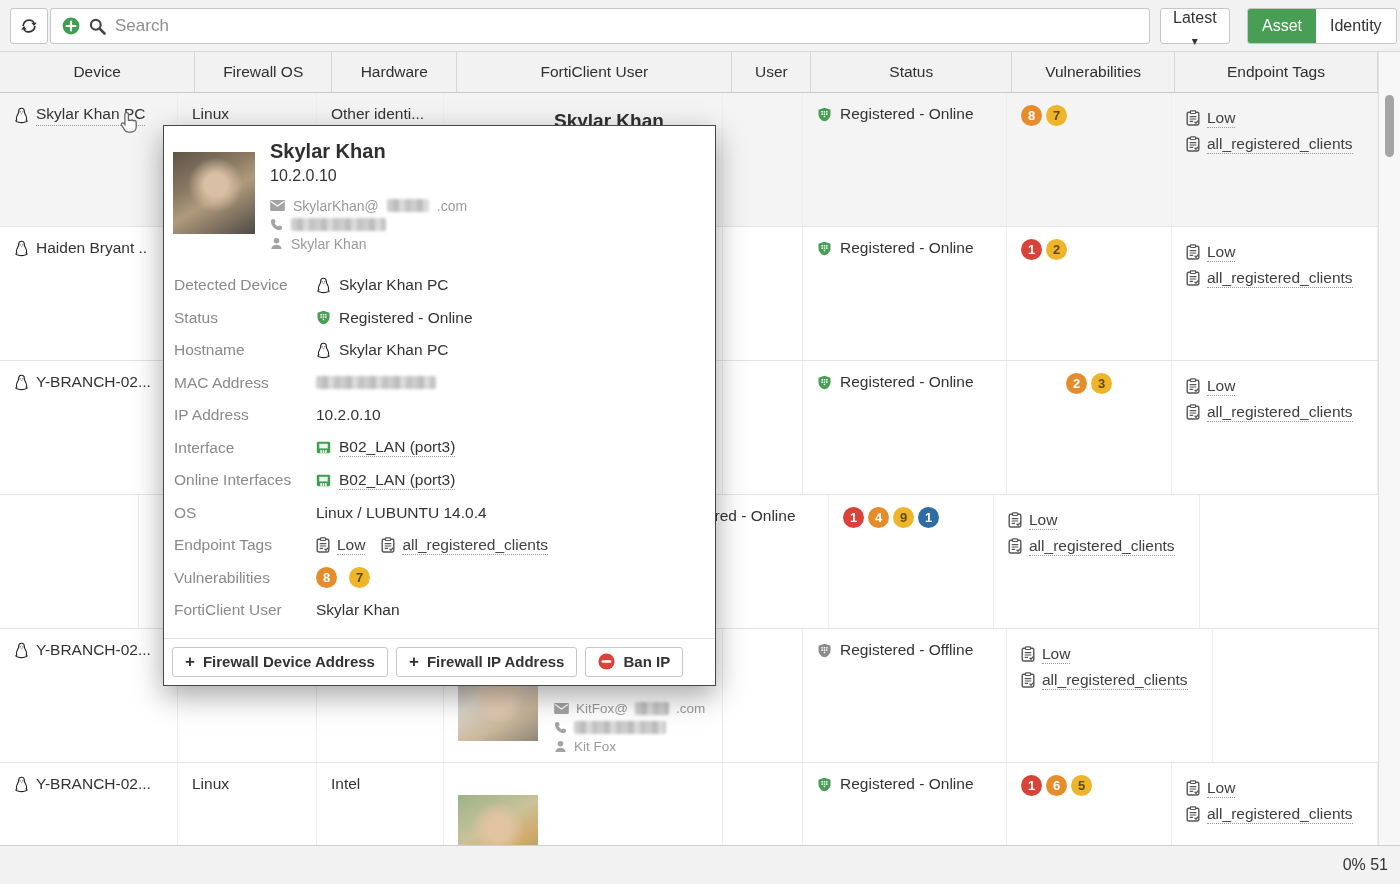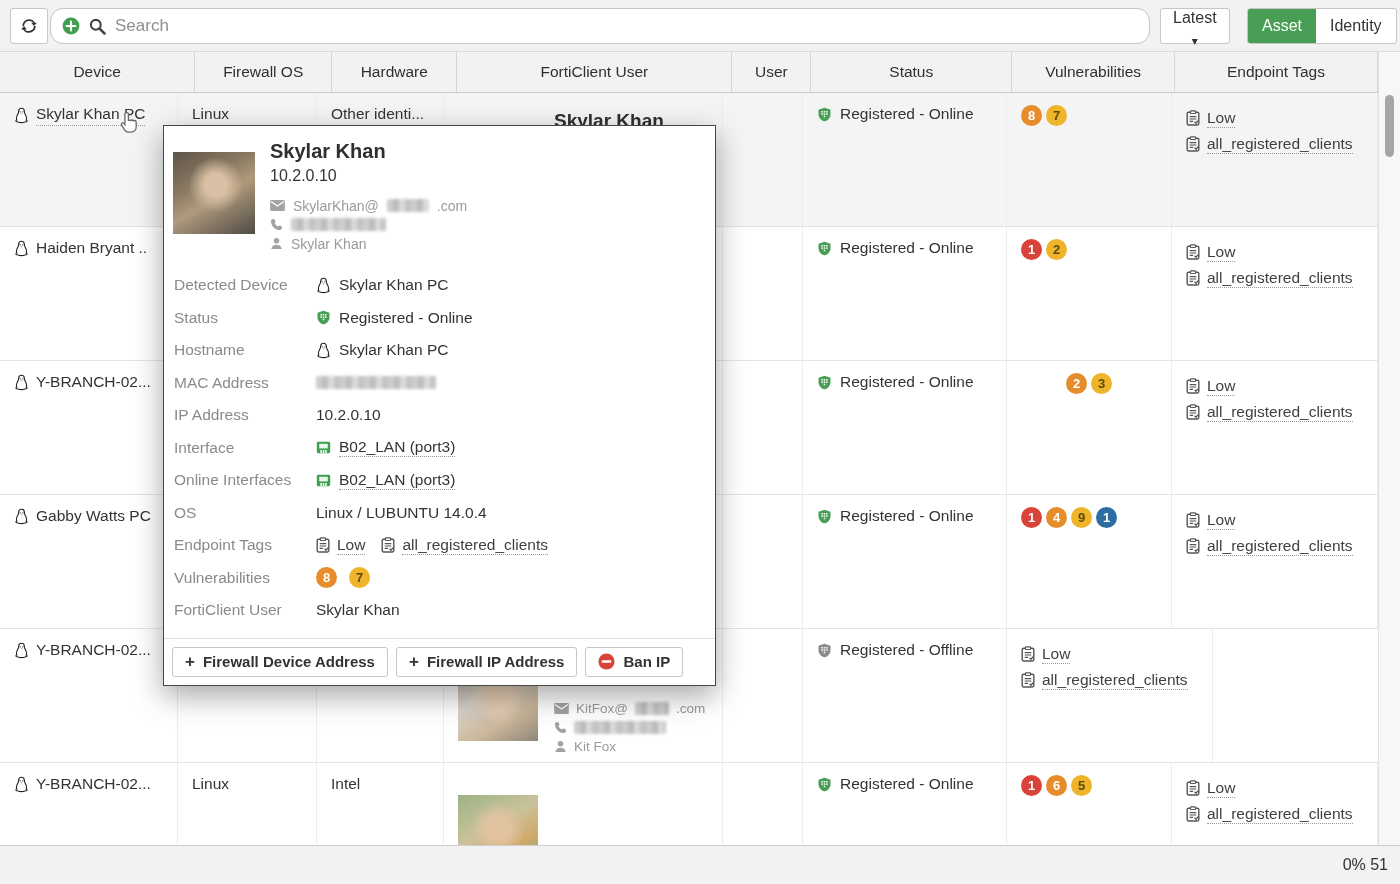--- a/index.html
+++ b/index.html
@@ -7,21 +7,21 @@
     font-family:"Liberation Sans", sans-serif; color:#333; }
   .page { position:relative; width:1400px; height:884px; }
 
   
   .toolbar { position:absolute; left:0; top:0; width:1400px; height:52px;
     background:#f2f2f2; border-bottom:1px solid #d8d8d8; }
   .btn-refresh { position:absolute; left:10px; top:8px; width:38px; height:36px;
     background:#fff; border:1px solid #c6c6c6; border-radius:3px;
     display:flex; align-items:center; justify-content:center; cursor:pointer; }
   .searchbox { position:absolute; left:50px; top:8px; width:1100px; height:36px;
-    background:#fff; border:1px solid #c6c6c6; border-radius:13px;
+    background:#fff; border:1px solid #c6c6c6; border-radius:3px;
     display:flex; align-items:center; padding-left:11px; gap:9px; }
   .searchbox input { border:none; outline:none; flex:1; font-size:17px;
     font-family:"Liberation Sans", sans-serif; color:#333; background:transparent; }
   .searchbox input::placeholder { color:#8f8f8f; }
   .btn-latest { position:absolute; left:1160px; top:8px; height:36px; padding:0 12px;
     background:#fff; border:1px solid #c6c6c6; border-radius:3px; font-size:16px;
     display:flex; align-items:center; gap:7px; cursor:pointer;flex-direction:column; }
   .caret { font-size:12px; color:#333; }
   .segmented { position:absolute; left:1247px; top:8px; height:36px; display:flex;
     border:1px solid #c6c6c6; border-radius:3px; overflow:hidden; background:#fff; }
@@ -347,33 +347,20 @@
                 <rect x="4.4" y=".9" width="5.2" height="2.6" rx=".8" fill="#fff" stroke="#555" stroke-width="1.2"></rect>
                 <path d="M3.7 6.6h6.6M3.7 9h6.6M3.7 11.4h3.4" stroke="#555" stroke-width="1.2" fill="none"></path>
                 <path d="M8.6 11.8l1.4 1.4 2.2-2.6" stroke="#555" stroke-width="1.3" fill="none"></path>
               </svg>
             </span>
             <span class="taglnk">all_registered_clients</span>
           </div>
         </div>
       </div>
       <div class="trow">
-        <div class="cell" style="width: 178px;">
-          <div class="devline">
-            <span class="icon">
-              <svg width="15" height="17" viewBox="0 0 16 18">
-                <path d="M8 1.2c-1.9 0-3 1.4-3 3.2 0 1-.2 1.8-.7 2.7C3.5 8.6 2.6 10 2.6 11.9c0 .7.1 1.3.4 1.9-.6.2-1 .6-1 1.1 0 .8 1.1 1 2.2 1.1.7.1 1.5.4 2.2.5.5.1 1 .1 1.6.1.6 0 1.1 0 1.6-.1.7-.1 1.5-.4 2.2-.5 1.1-.1 2.2-.3 2.2-1.1 0-.5-.4-.9-1-1.1.3-.6.4-1.2.4-1.9 0-1.9-.9-3.3-1.7-4.8-.5-.9-.7-1.7-.7-2.7 0-1.8-1.1-3.2-3-3.2z" fill="#fff" stroke="#222" stroke-width="1.2"></path>
-                <circle cx="6.6" cy="5.1" r=".6" fill="#222"></circle>
-                <circle cx="9.4" cy="5.1" r=".6" fill="#222"></circle>
-                <path d="M6.7 6.6h2.6L8 8z" fill="#d8922f"></path>
-              </svg>
-            </span>
-            <span class="devlnk">Gabby Watts PC</span>
-          </div>
-        </div>
         <div class="cell" style="width: 139px;"></div>
         <div class="cell" style="width: 127px;"></div>
         <div class="cell" style="width: 279px;"></div>
         <div class="cell" style="width: 80px;"></div>
         <div class="cell" style="width: 204px;">
           <div class="statline">
             <span class="icon">
               <svg width="15" height="15" viewBox="0 0 16 16">
                 <path d="M8 .8l6.4 2v4.6c0 4.3-2.8 6.9-6.4 7.8C4.4 14.3 1.6 11.7 1.6 7.4V2.8z" fill="#479e54"></path>
                 <g fill="#fff">

